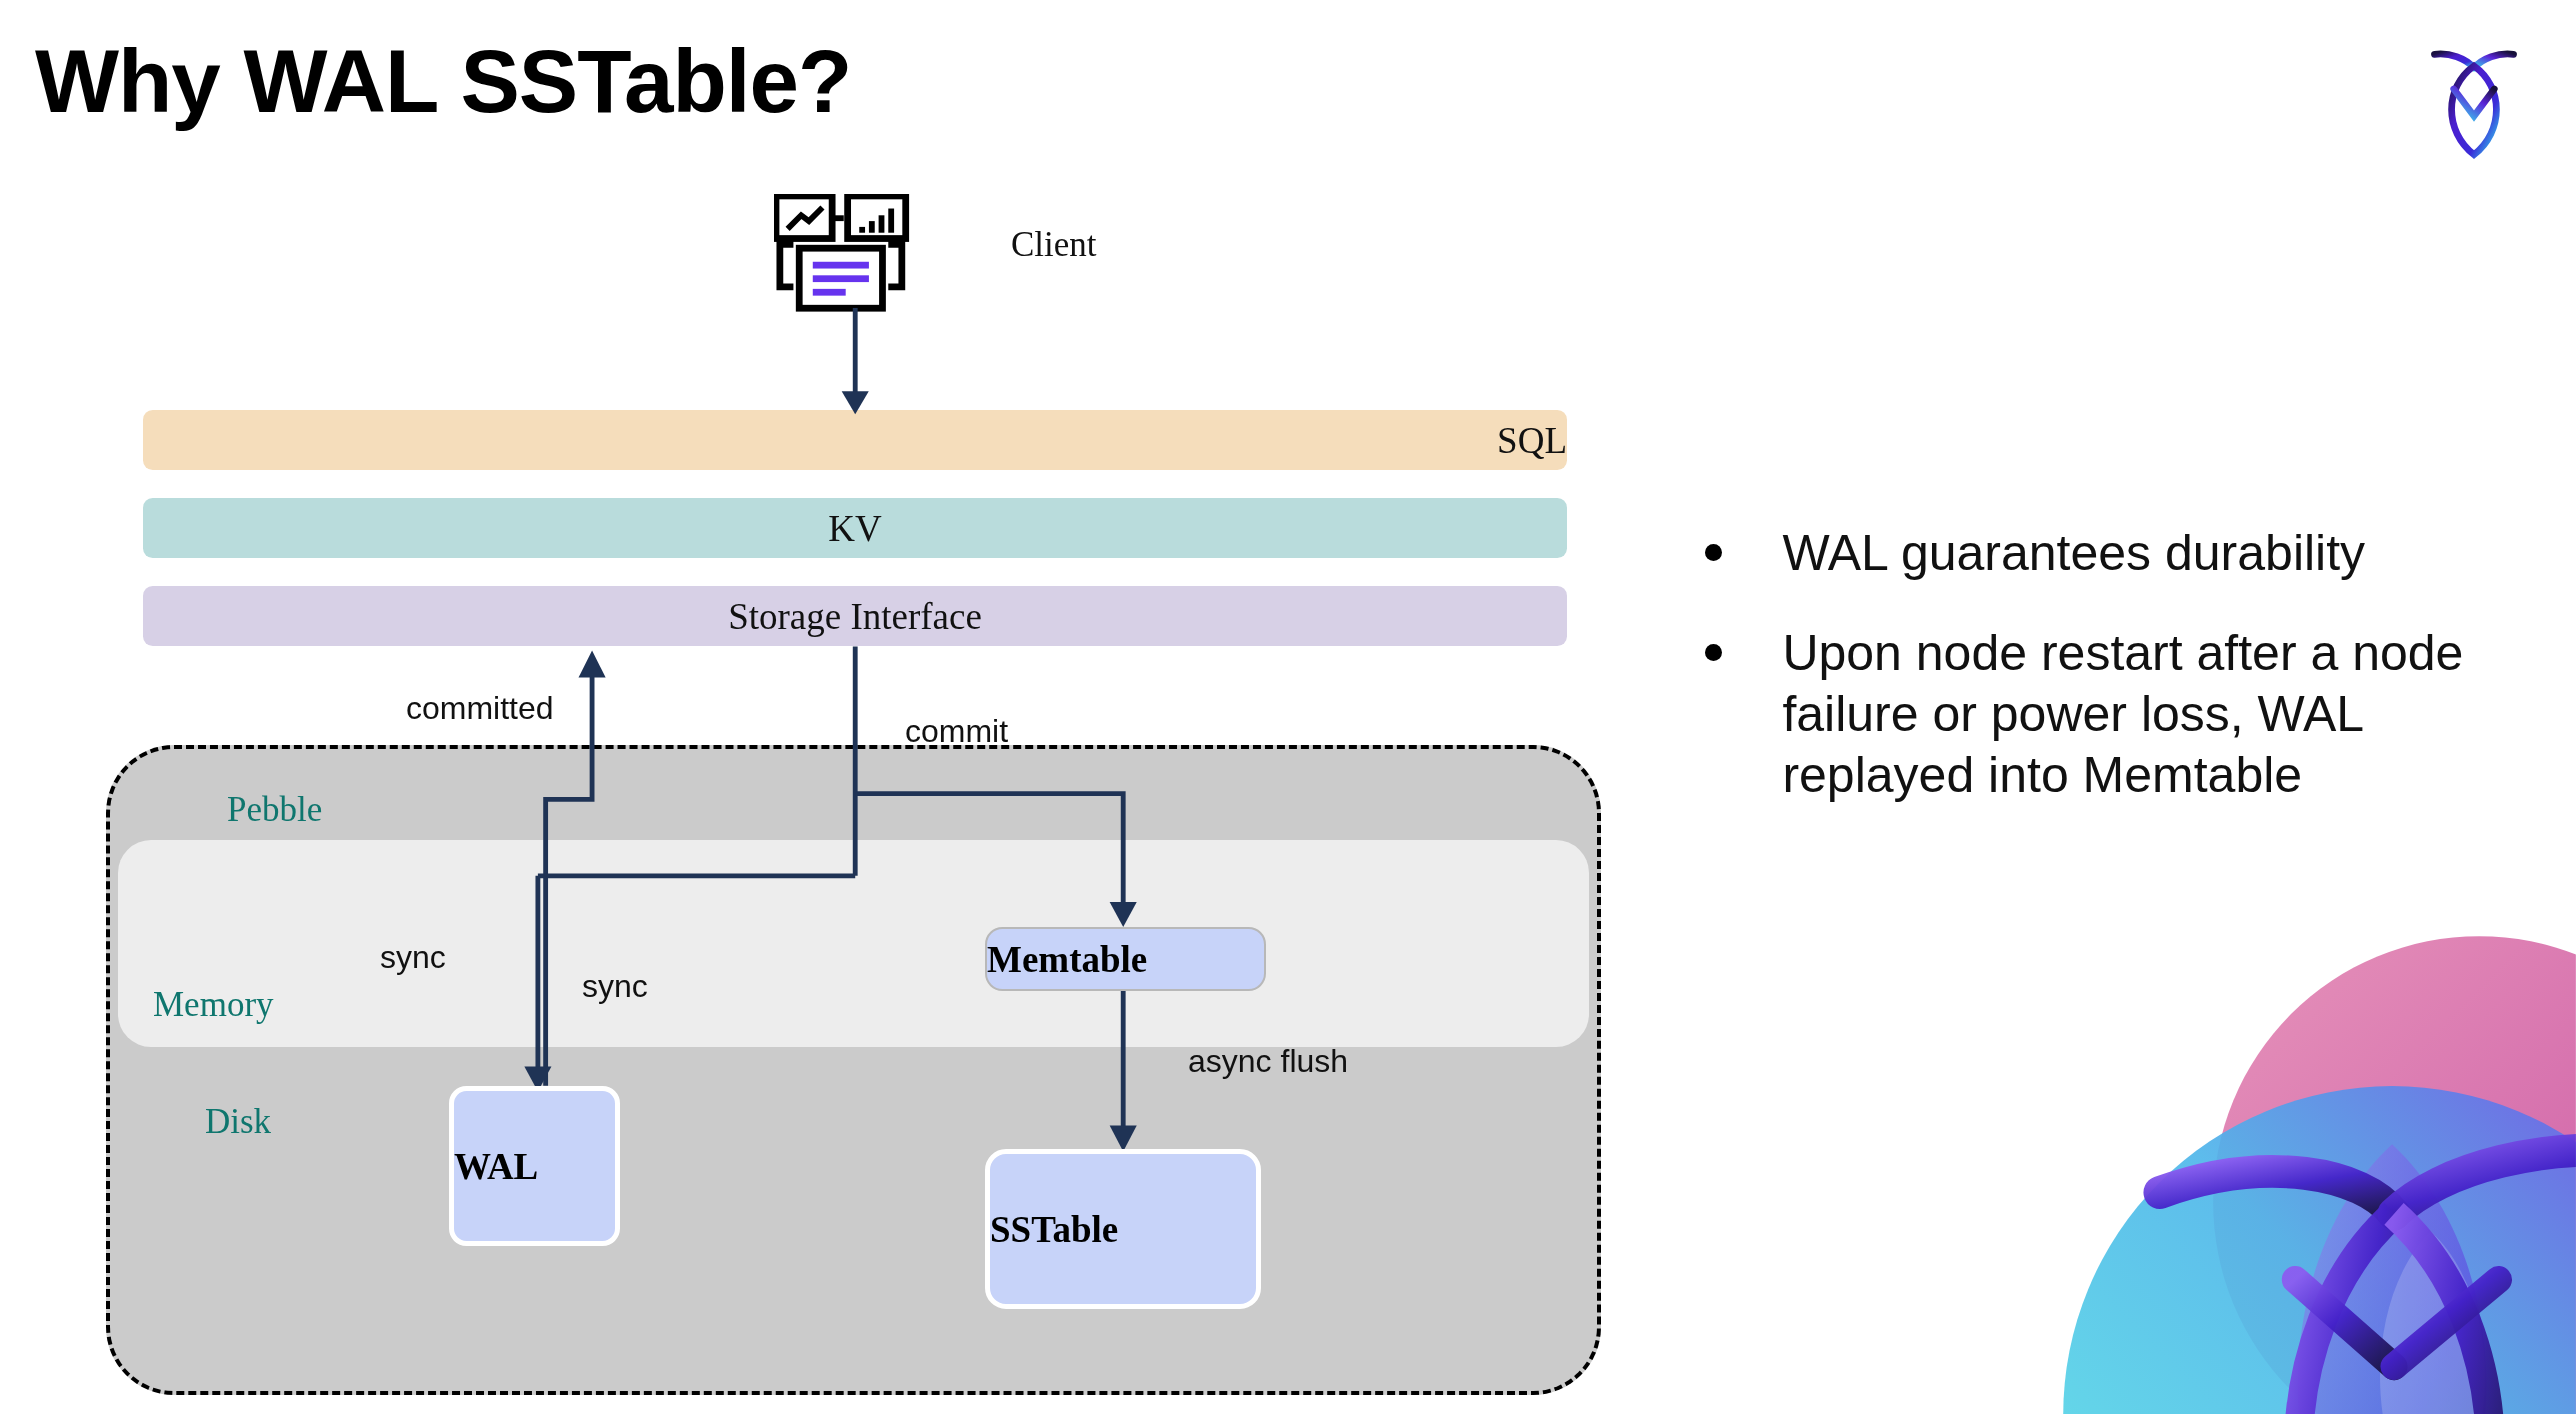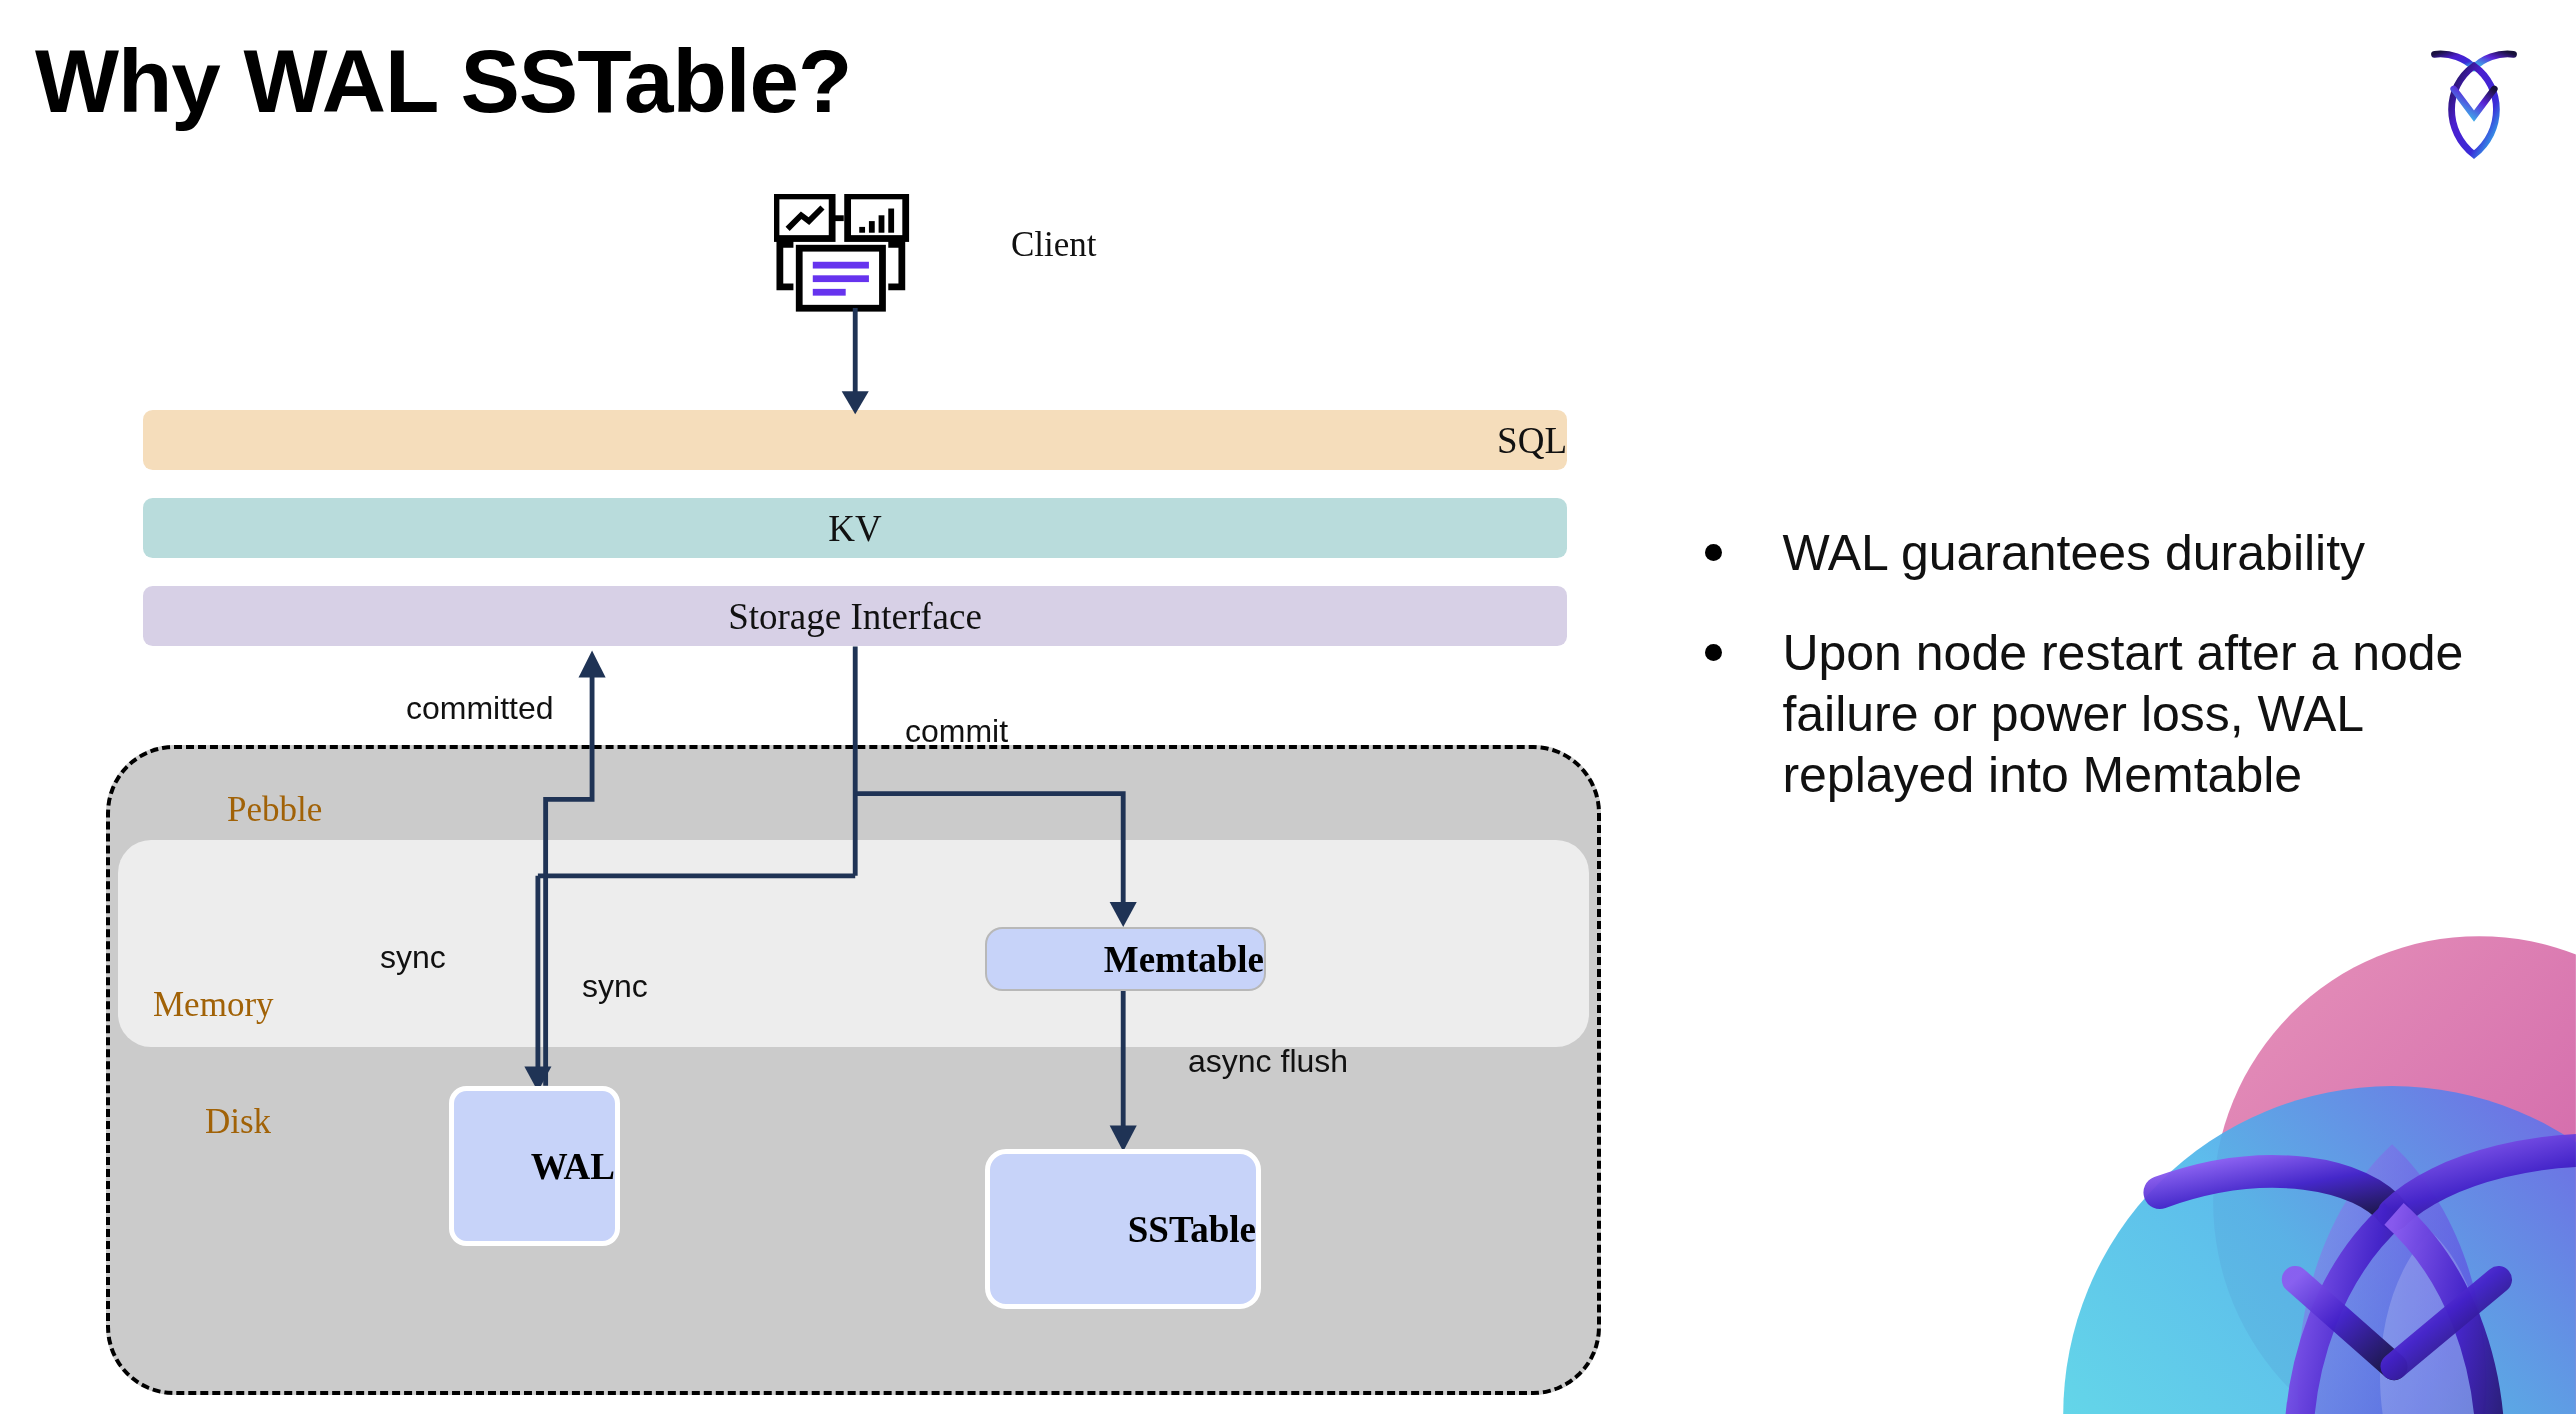--- a/index.html
+++ b/index.html
@@ -111,34 +111,34 @@
     width: 1471px;
     height: 207px;
     background: #ededed;
     border-radius: 33px;
   }
 
   .zone-label {
     position: absolute;
     font-family: "Liberation Serif", serif;
     font-size: 35px;
-    color: #a16207;
+    color: #0f766e;
   }
   #label-pebble { left: 227px; top: 790px; }
   #label-memory { left: 153px; top: 985px; }
   #label-disk   { left: 205px; top: 1102px; }
 
   
   .node-box {
     position: absolute;
     background: #c7d3f9;
     border-radius: 17.4px;
     display: flex;
     align-items: center;
-    justify-content: flex-end;
+    justify-content: flex-start;
     font-family: "Liberation Serif", serif;
     font-weight: bold;
     font-size: 37px;
     color: #000000;
     box-sizing: border-box;
   }
   #node-memtable {
     left: 985px; top: 927px;
     width: 281px; height: 64px;
     border: 2.9px solid #b8b8b8;

